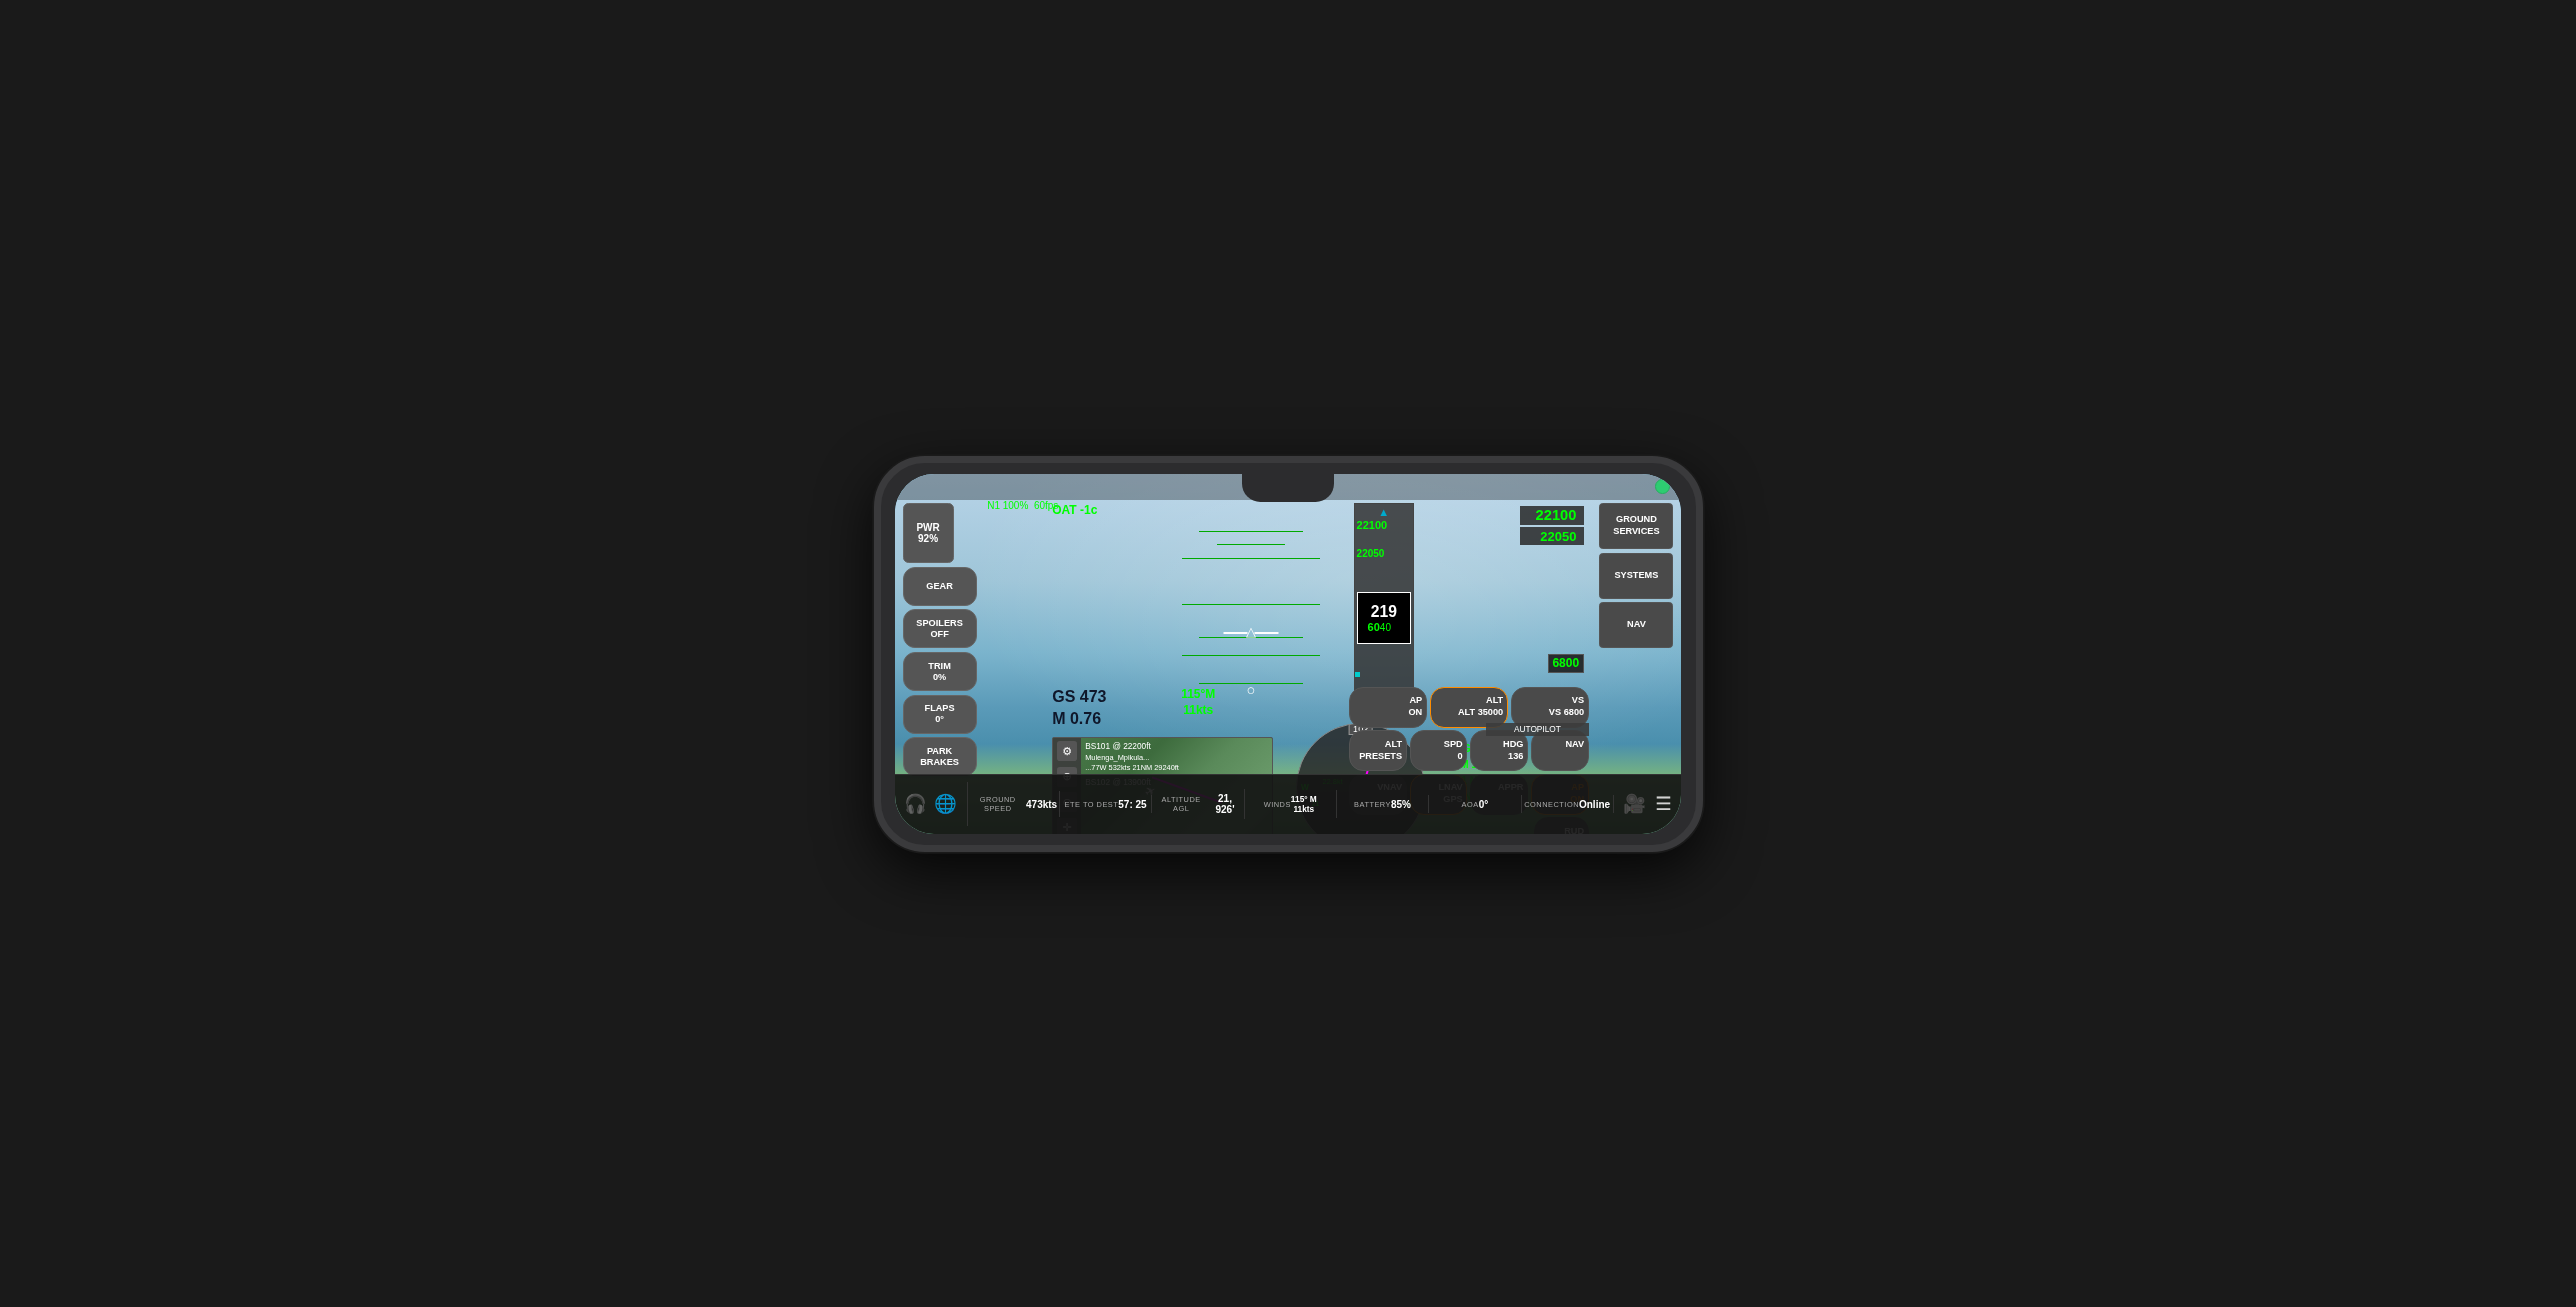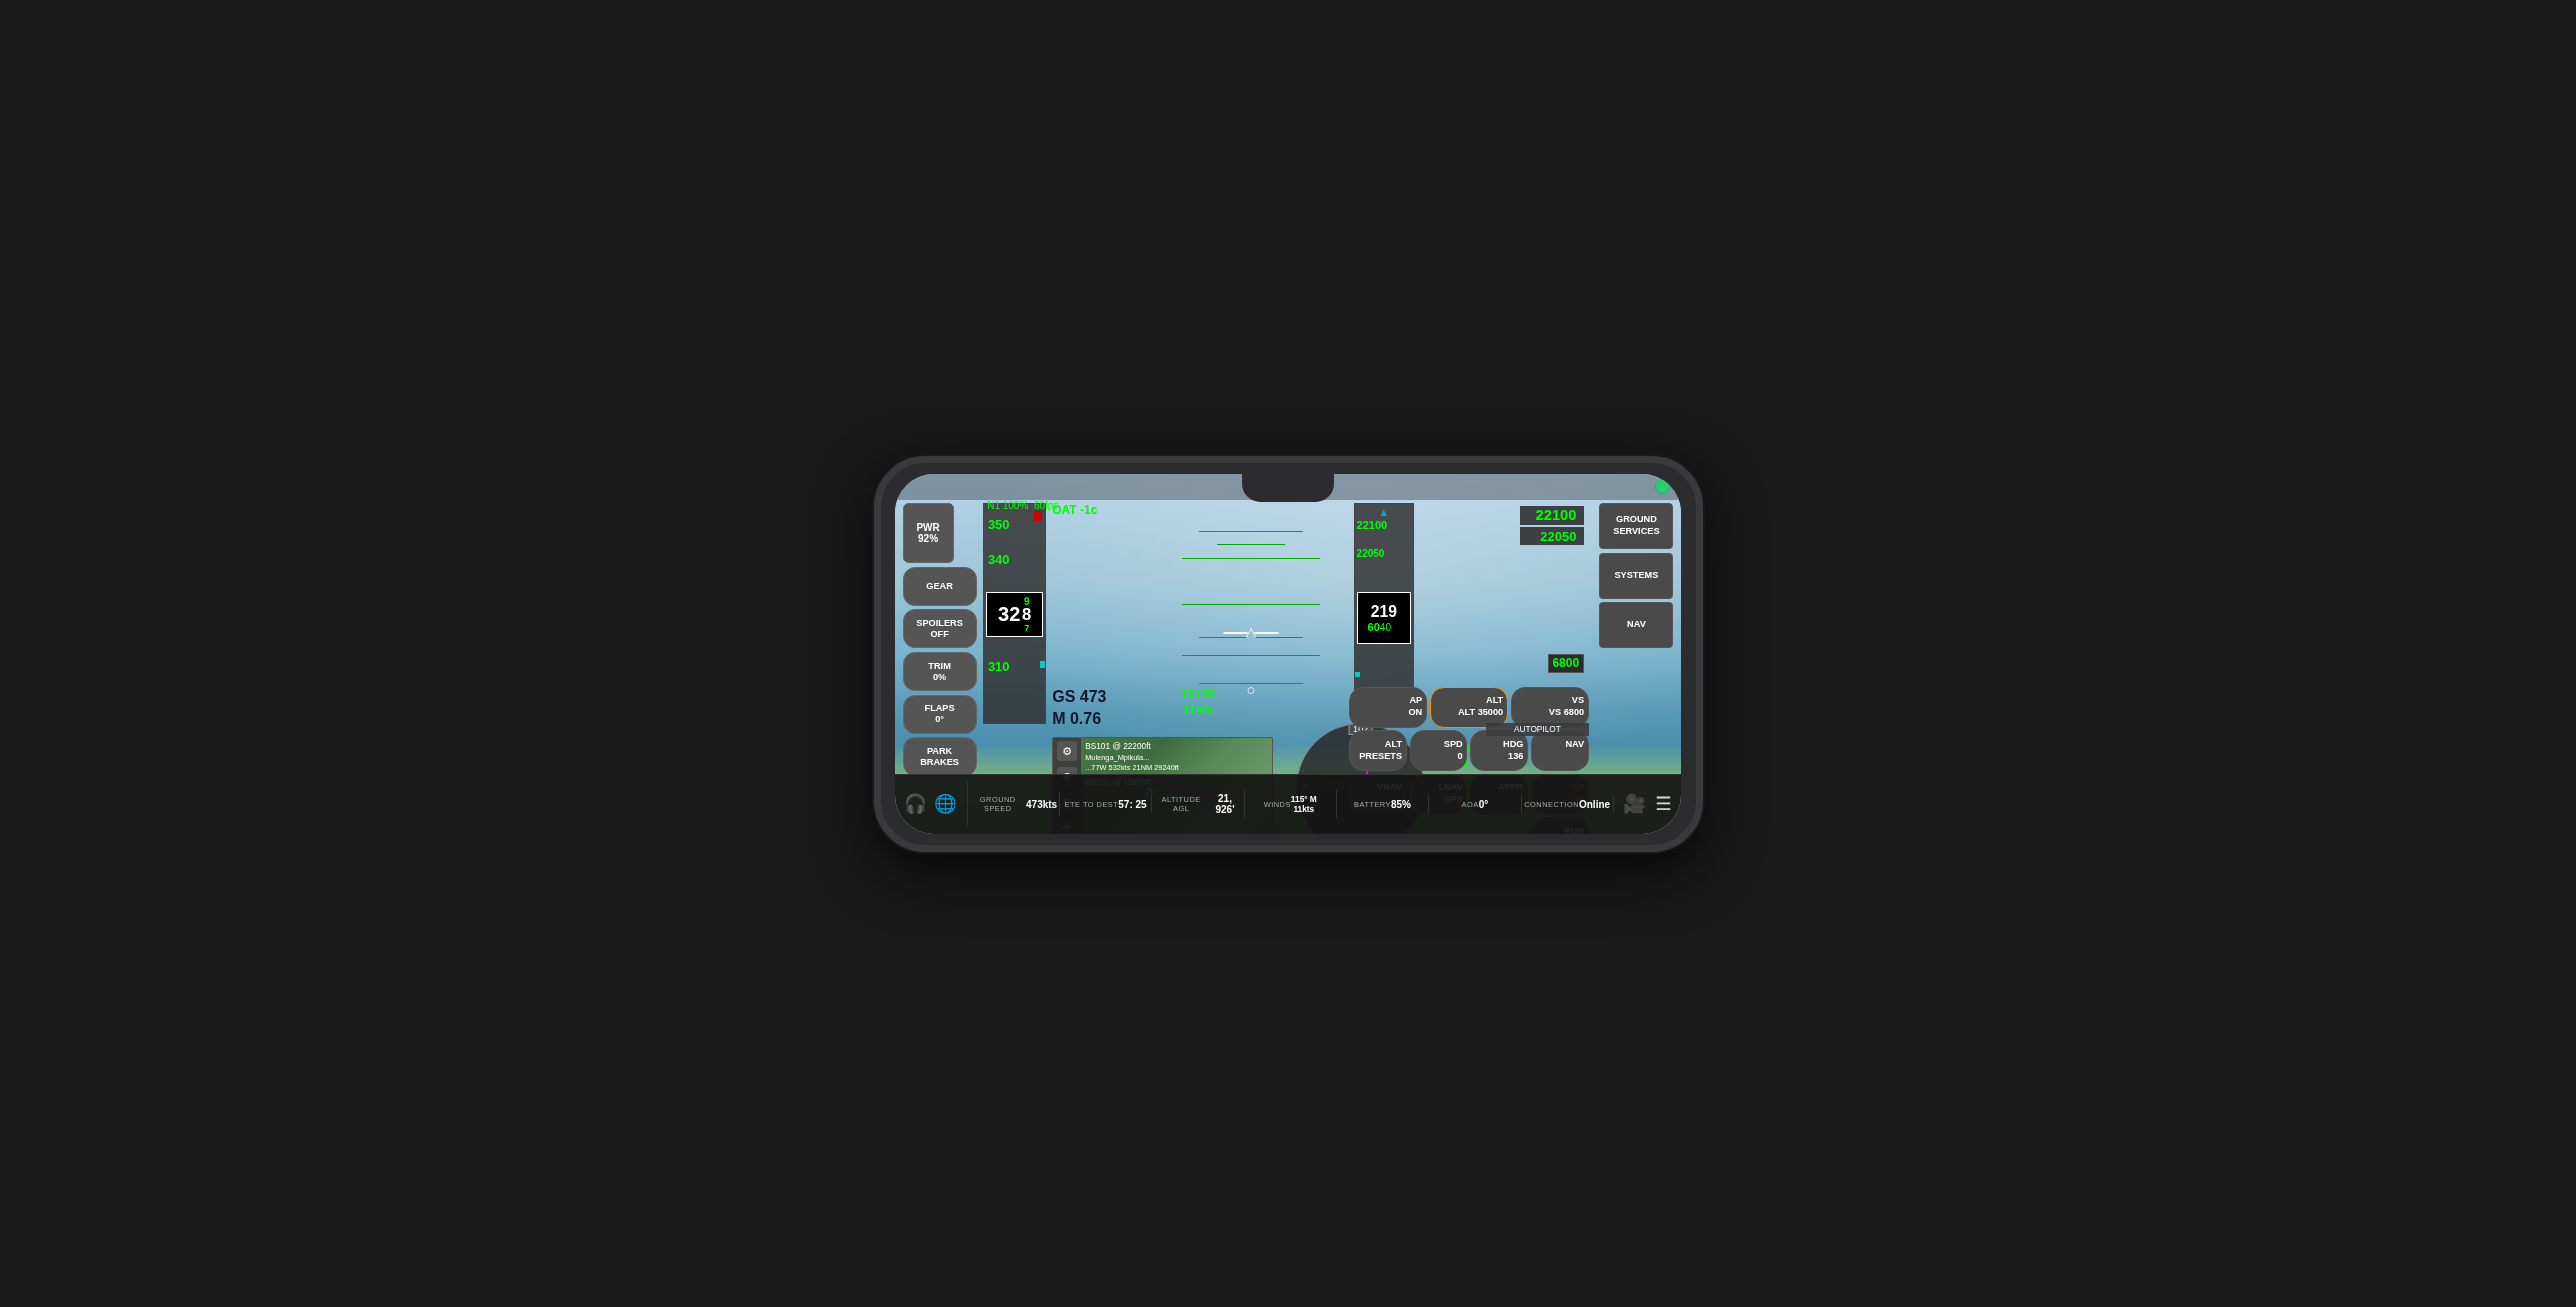--- a/index.html
+++ b/index.html
@@ -473,40 +473,20 @@
       <div class="control-btn">
         <span>FLAPS</span>
         <span>0°</span>
       </div>
       <div class="control-btn">
         <span>PARK</span>
         <span>BRAKES</span>
       </div>
     </div>
 
-    <div class="speed-tape">
-
-      <div style="position:absolute;top:7.4px;right:3.7px;width:7.4px;height:9.2px;background:#cc0000;"></div>
-
-      <div style="position:absolute;bottom:55px;right:0;width:5.5px;height:7.4px;background:#00cccc;"></div>
-
-      <div style="position:absolute;top:13px;left:3.7px;color:#00ff00;font-size:13px;font-weight:bold;">350</div>
-      <div style="position:absolute;top:48px;left:3.7px;color:#00ff00;font-size:13px;font-weight:bold;">340</div>
-      <div style="position:absolute;top:111px;left:3.7px;color:#00ff00;font-size:13px;font-weight:bold;">320</div>
-      <div style="position:absolute;top:155px;left:3.7px;color:#00ff00;font-size:13px;font-weight:bold;">310</div>
-
-      <div class="speed-current-box">
-        <span style="color:#fff;font-size:20px;font-weight:bold;margin-right:1.8px;">32</span>
-        <div style="display:flex;flex-direction:column;align-items:center;">
-          <span style="color:#00ff00;font-size:10px;font-weight:bold;">9</span>
-          <span style="color:#fff;font-size:16.6px;font-weight:bold;line-height:1;">8</span>
-          <span style="color:#00ff00;font-size:9.2px;font-weight:bold;">7</span>
-        </div>
-      </div>
-    </div>
 
     <div class="oat-display">OAT -1c</div>
 
     <div class="gs-display">
       <div>GS 473</div>
       <div>M 0.76</div>
     </div>
 
     <div class="heading-display">
       <div>115°M</div>

